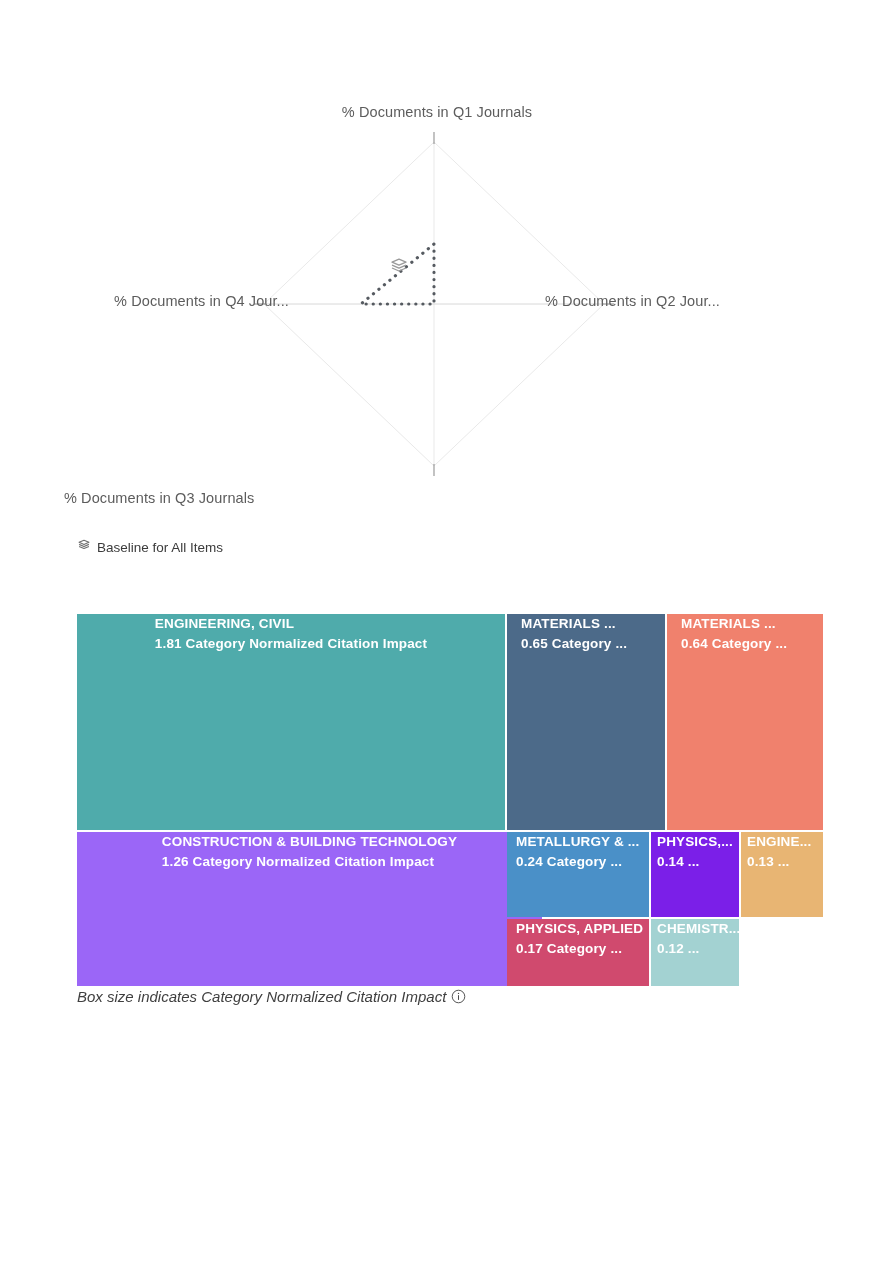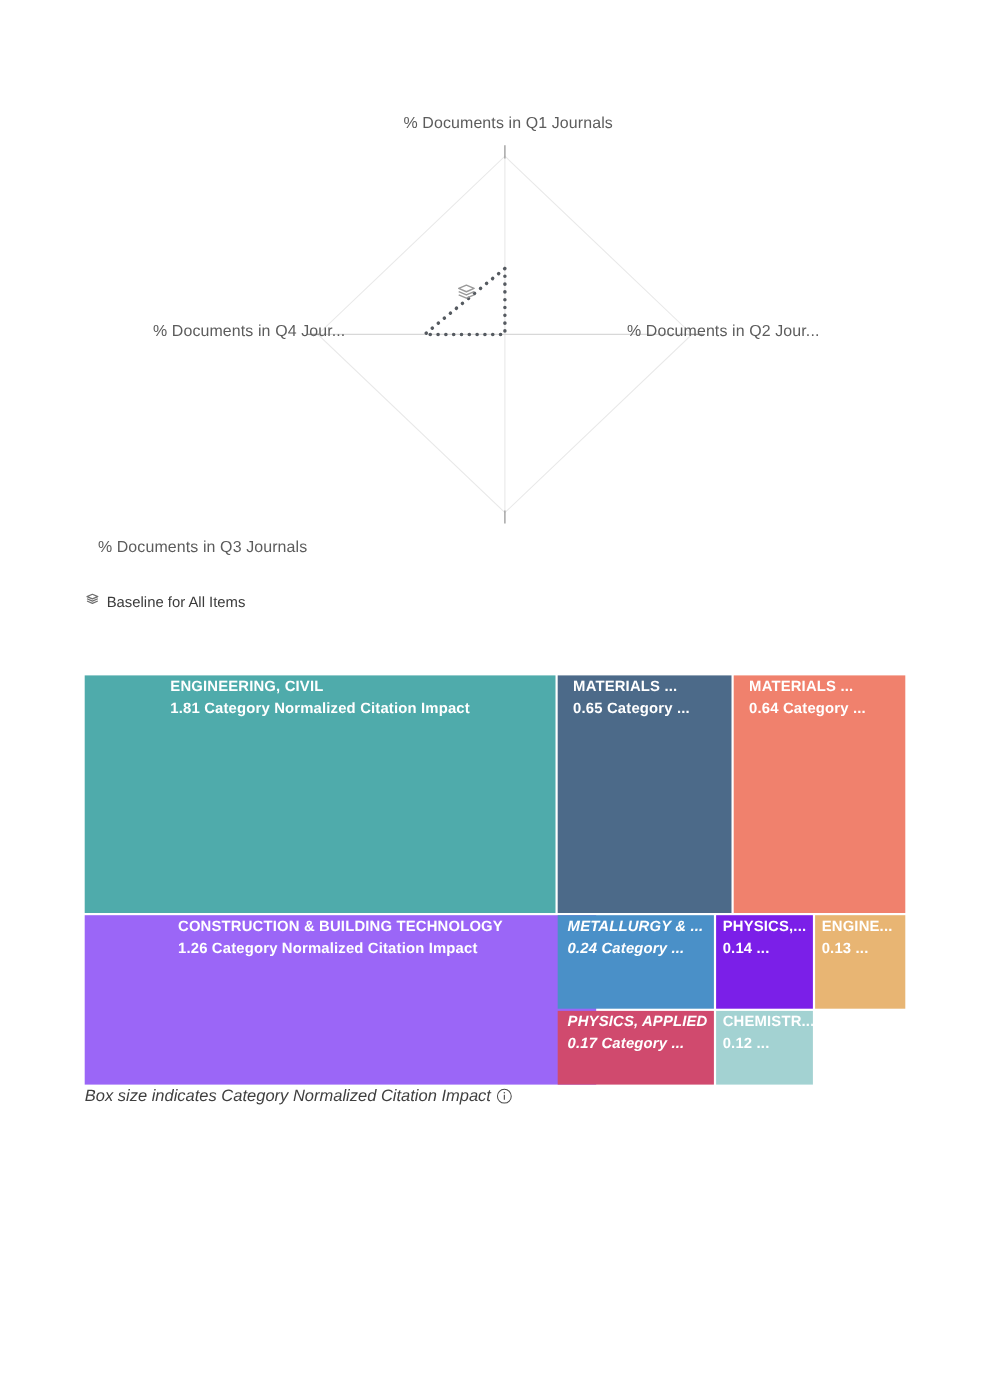--- a/index.html
+++ b/index.html
@@ -13,21 +13,21 @@
     height: 1263px;
     position: relative;
     font-family: "Liberation Sans", sans-serif;
     -webkit-font-smoothing: antialiased;
     overflow: hidden;
   }
 
   
   #radar-panel {
     position: absolute;
-    left: 89px;
+    left: 64px;
     top: 104px;
     width: 746px;
     height: 420px;
   }
   #radar-svg {
     position: absolute;
     left: 0;
     top: 0;
     width: 746px;
     height: 420px;
@@ -121,21 +121,21 @@
     font-size: 13.5px;
     white-space: nowrap;
     letter-spacing: 0.15px;
   }
   .tm-value {
     font-weight: bold;
     font-size: 13.5px;
     white-space: nowrap;
     letter-spacing: 0.15px;
   }
-  .tm-box.small .tm-label-wrap { padding: 0 9px; font-style: italic; }
+  .tm-box.small .tm-label-wrap { padding: 0 9px; }
   .tm-box.tiny .tm-label-wrap  { padding: 0 6px; }
 
   
   #treemap-caption {
     position: absolute;
     left: 77px;
     top: 988px;
     display: flex;
     align-items: center;
     gap: 5px;

